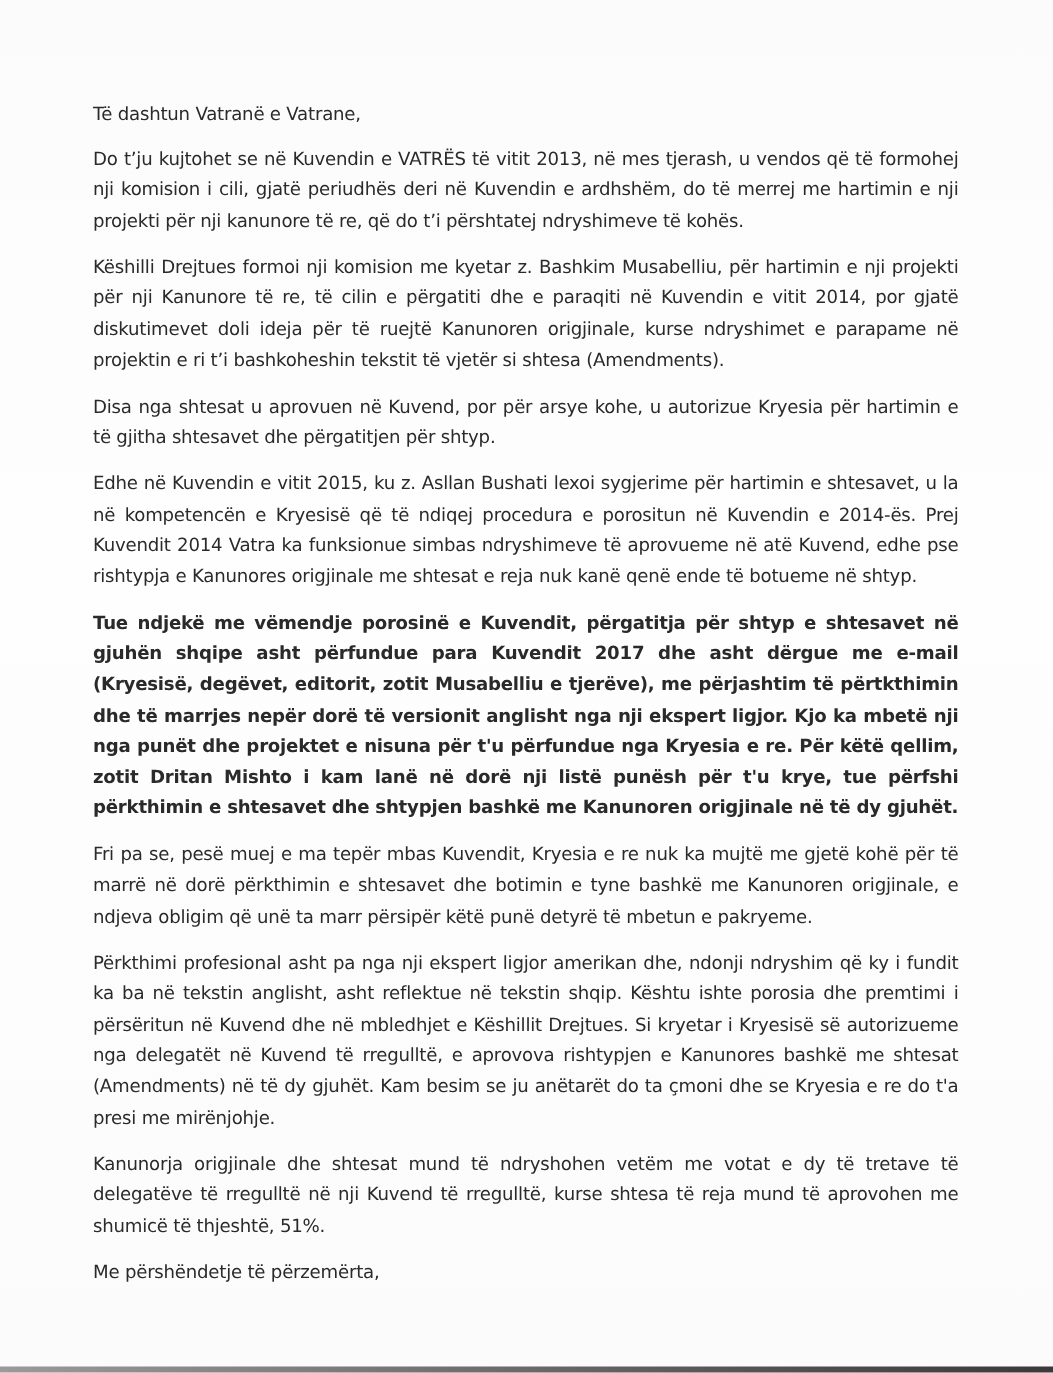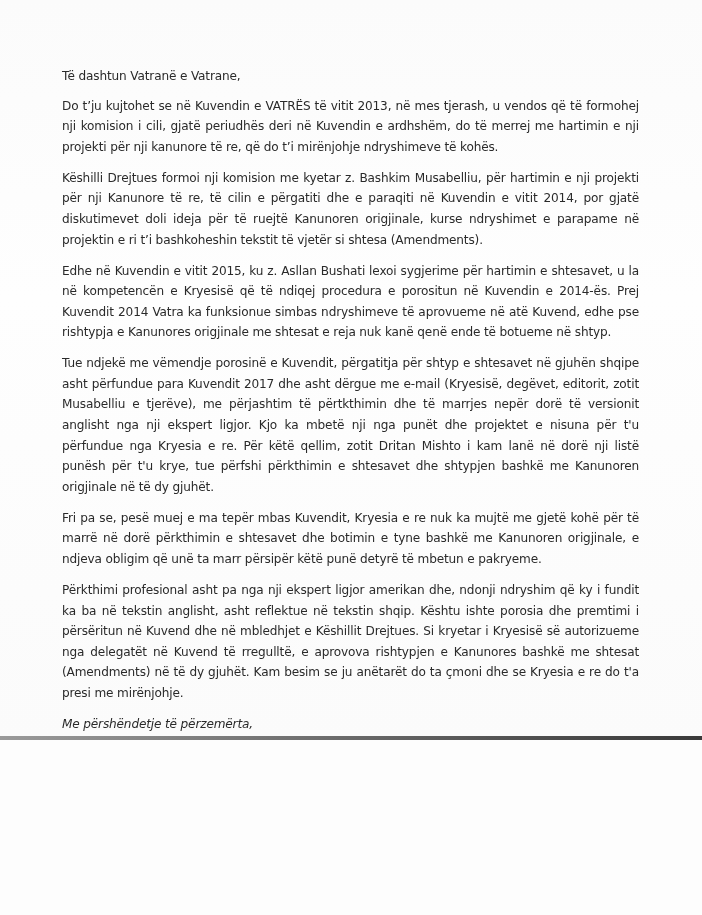--- a/index.html
+++ b/index.html
@@ -4,50 +4,52 @@
 <style>
   html, body { margin: 0; padding: 0; }
   body {
     width: 702px; height: 915px; overflow: hidden;
     background: #fdfdfd;
     position: relative;
     font-family: "DejaVu Sans", sans-serif;
     color: #2a2a2a;
   }
   .page {
-    position: absolute; left: 0; top: 0; width: 702px; height: 740px;
+    position: absolute; left: 0; top: 0; width: 702px; height: 915px;
     background: linear-gradient(180deg, #fbfbfb 0%, #fefefe 40%, #fbfbfb 100%);
   }
   .letter {
     position: absolute;
     left: 62px; top: 66px;
     width: 577px;
     font-size: 12.1px;
     line-height: 20.6px;
     letter-spacing: -0.15px;
   }
   .letter p { margin: 0 0 10.4px 0; }
   .letter p.just { text-align: justify; }
   .letter p.salutation { margin-bottom: 9px; }
-  .letter p.gap-large { margin-top: 9px; }
-  .closing { margin-bottom: 10.4px; font-style: italic; }
+  .letter p.gap-large { margin-top: 9px; font-weight: bold; }
+  .closing { margin-bottom: 10.4px; }
   .scan-edge {
     position: absolute; left: 0; bottom: 0; width: 702px; height: 4px;
     background: linear-gradient(90deg, #9a9a9a 0%, #7d7d7d 30%, #555 70%, #3a3a3a 100%);
   }
 </style>
 </head>
 <body>
 
 <div class="page">
   <div class="letter">
     <p class="salutation">Të dashtun Vatranë e Vatrane,</p>
-    <p class="just">Do t’ju kujtohet se në Kuvendin e VATRËS të vitit 2013, në mes tjerash, u vendos që të formohej nji komision i cili, gjatë periudhës deri në Kuvendin e ardhshëm, do të merrej me hartimin e nji projekti për nji kanunore të re, që do t’i mirënjohje ndryshimeve të kohës.</p>
+    <p class="just">Do t’ju kujtohet se në Kuvendin e VATRËS të vitit 2013, në mes tjerash, u vendos që të formohej nji komision i cili, gjatë periudhës deri në Kuvendin e ardhshëm, do të merrej me hartimin e nji projekti për nji kanunore të re, që do t’i përshtatej ndryshimeve të kohës.</p>
     <p class="just">Këshilli Drejtues formoi nji komision me kyetar z. Bashkim Musabelliu, për hartimin e nji projekti për nji Kanunore të re, të cilin e përgatiti dhe e paraqiti në Kuvendin e vitit 2014, por gjatë diskutimevet doli ideja për të ruejtë Kanunoren origjinale, kurse ndryshimet e parapame në projektin e ri t’i bashkoheshin tekstit të vjetër si shtesa (Amendments).</p>
+    <p class="just">Disa nga shtesat u aprovuen në Kuvend, por për arsye kohe, u autorizue Kryesia për hartimin e të gjitha shtesavet dhe përgatitjen për shtyp.</p>
     <p class="just">Edhe në Kuvendin e vitit 2015, ku z. Asllan Bushati lexoi sygjerime për hartimin e shtesavet, u la në kompetencën e Kryesisë që të ndiqej procedura e porositun në Kuvendin e 2014-ës. Prej Kuvendit 2014 Vatra ka funksionue simbas ndryshimeve të aprovueme në atë Kuvend, edhe pse rishtypja e Kanunores origjinale me shtesat e reja nuk kanë qenë ende të botueme në shtyp.</p>
     <p class="just gap-large">Tue ndjekë me vëmendje porosinë e Kuvendit, përgatitja për shtyp e shtesavet në gjuhën shqipe asht përfundue para Kuvendit 2017 dhe asht dërgue me e-mail (Kryesisë, degëvet, editorit, zotit Musabelliu e tjerëve), me përjashtim të përtkthimin dhe të marrjes nepër dorë të versionit anglisht nga nji ekspert ligjor. Kjo ka mbetë nji nga punët dhe projektet e nisuna për t'u përfundue nga Kryesia e re. Për këtë qellim, zotit Dritan Mishto i kam lanë në dorë nji listë punësh për t'u krye, tue përfshi përkthimin e shtesavet dhe shtypjen bashkë me Kanunoren origjinale në të dy gjuhët.</p>
     <p class="just">Fri pa se, pesë muej e ma tepër mbas Kuvendit, Kryesia e re nuk ka mujtë me gjetë kohë për të marrë në dorë përkthimin e shtesavet dhe botimin e tyne bashkë me Kanunoren origjinale, e ndjeva obligim që unë ta marr përsipër këtë punë detyrë të mbetun e pakryeme.</p>
     <p class="just">Përkthimi profesional asht pa nga nji ekspert ligjor amerikan dhe, ndonji ndryshim që ky i fundit ka ba në tekstin anglisht, asht reflektue në tekstin shqip. Kështu ishte porosia dhe premtimi i përsëritun në Kuvend dhe në mbledhjet e Këshillit Drejtues. Si kryetar i Kryesisë së autorizueme nga delegatët në Kuvend të rregulltë, e aprovova rishtypjen e Kanunores bashkë me shtesat (Amendments) në të dy gjuhët. Kam besim se ju anëtarët do ta çmoni dhe se Kryesia e re do t'a presi me mirënjohje.</p>
+    <p class="just">Kanunorja origjinale dhe shtesat mund të ndryshohen vetëm me votat e dy të tretave të delegatëve të rregulltë në nji Kuvend të rregulltë, kurse shtesa të reja mund të aprovohen me shumicë të thjeshtë, 51%.</p>
     <p class="closing">Me përshëndetje të përzemërta,</p>
 
   </div>
   <div class="scan-edge"></div>
 </div>
 
 </body></html>

